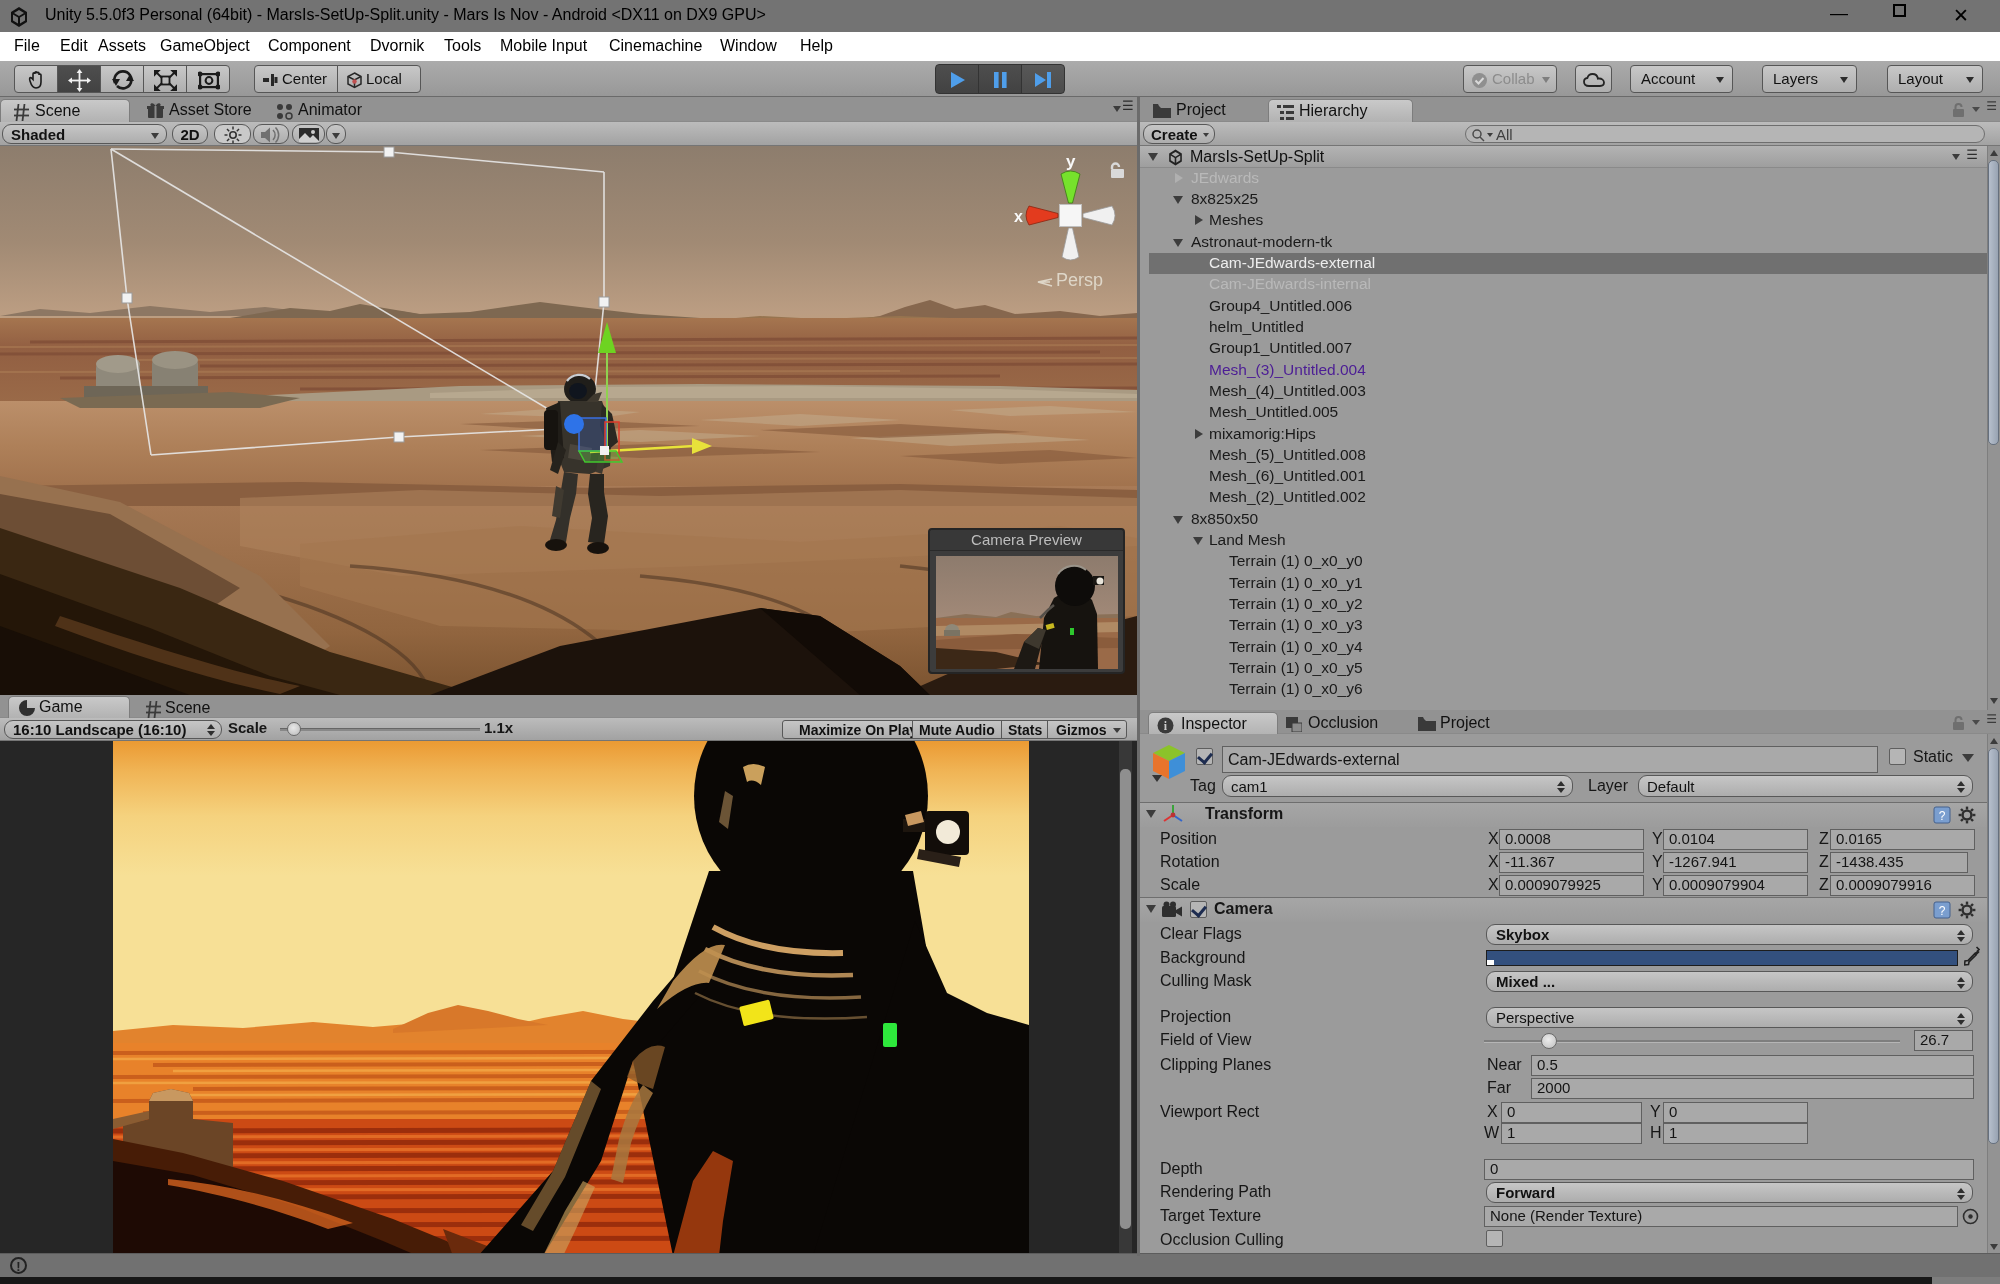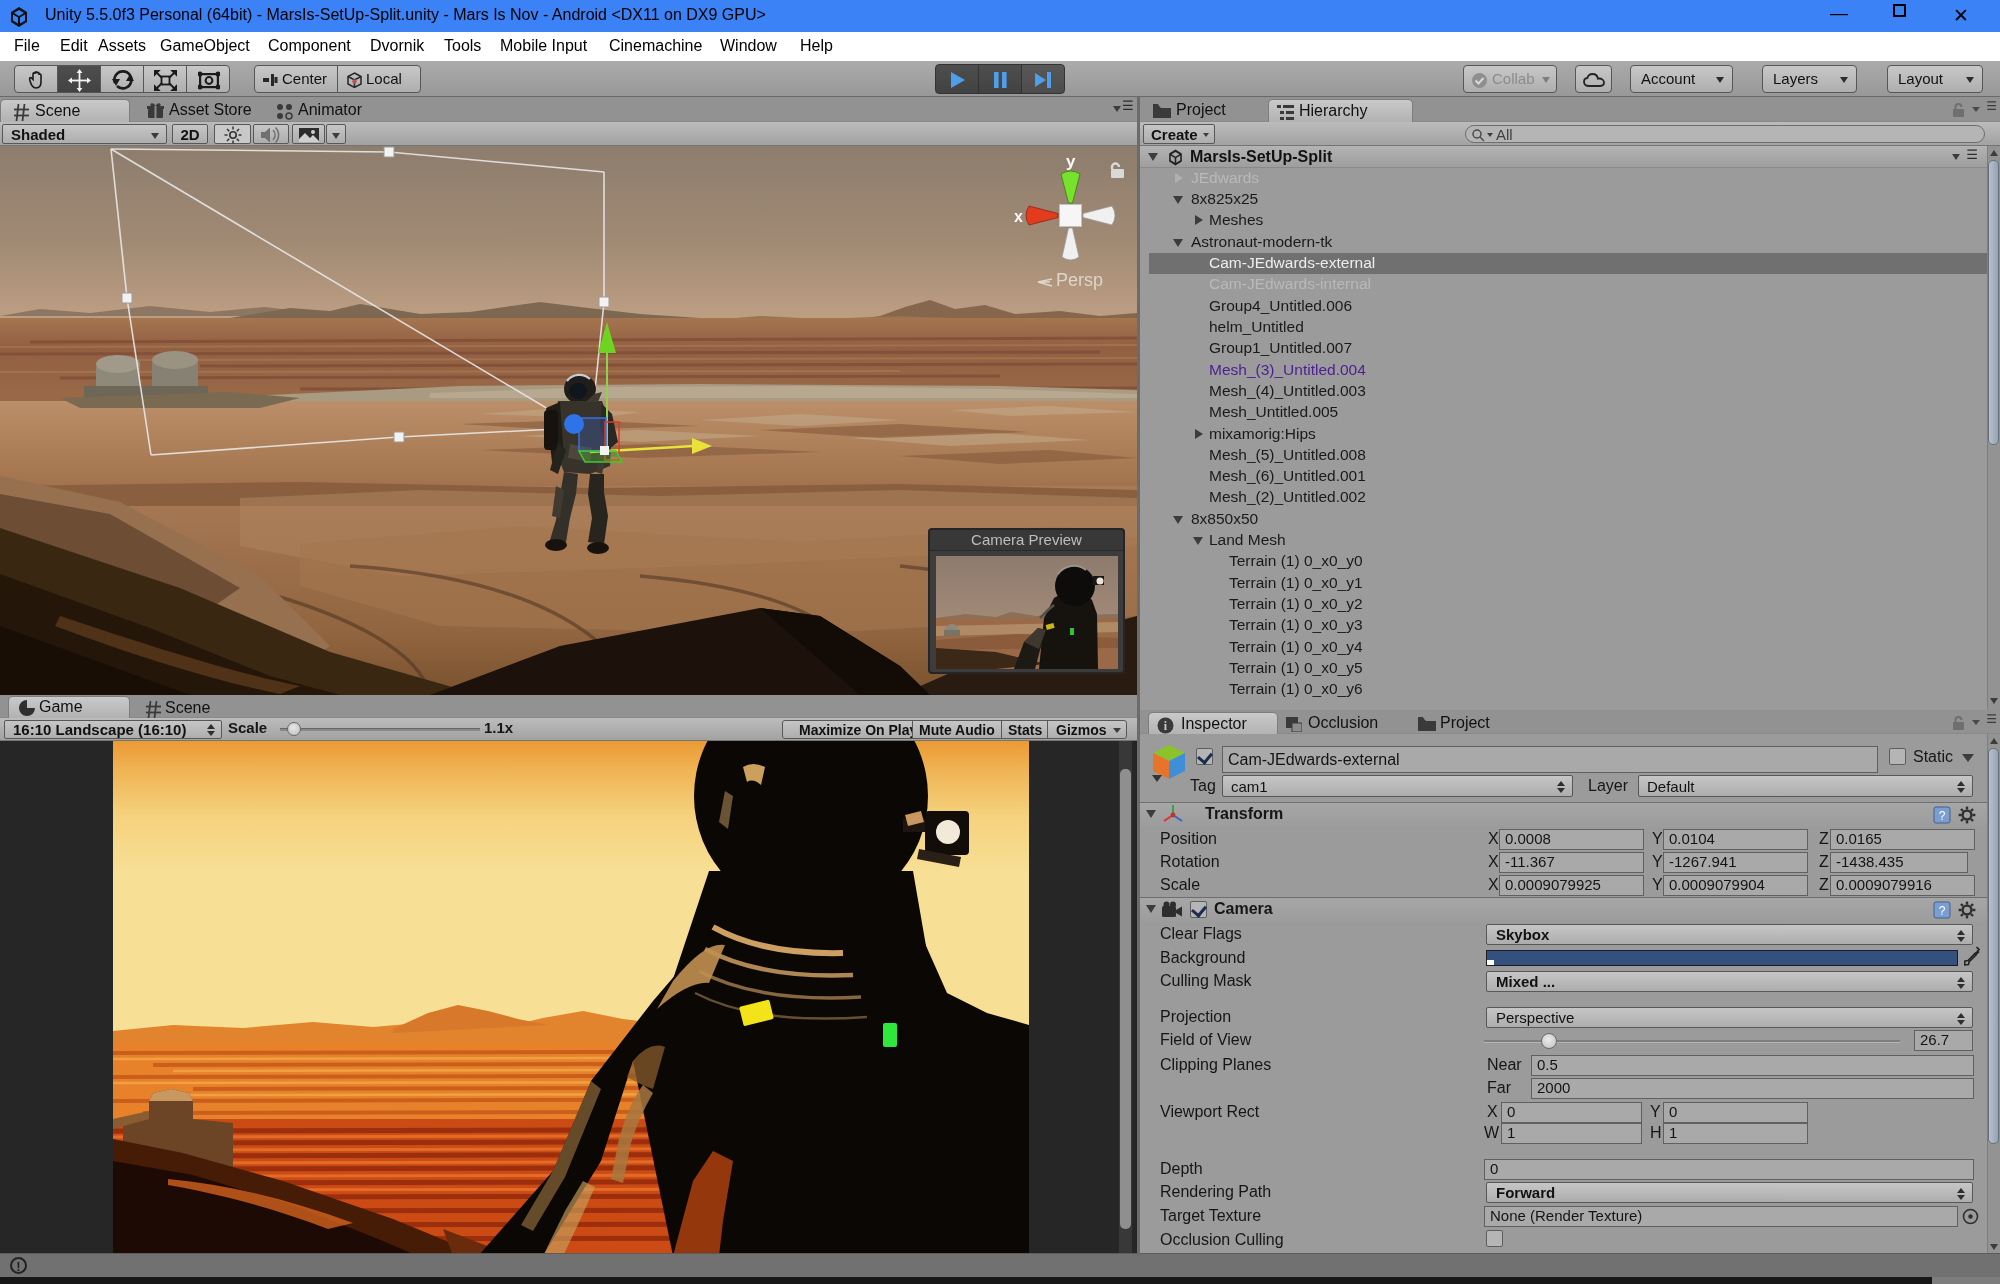--- a/index.html
+++ b/index.html
@@ -1,28 +1,28 @@
 <!DOCTYPE html>
 <html><head><meta charset="utf-8">
 <style>
 * { margin:0; padding:0; box-sizing:border-box; }
 html,body { width:2000px; height:1284px; overflow:hidden; }
 body { font-family:"Liberation Sans", sans-serif; position:relative; background:#9b9b9b; }
 .abs { position:absolute; }
-.titlebar { left:0; top:0; width:2000px; height:32px; background:#3b82f6; color:#000; font-size:16px; }
+.titlebar { left:0; top:0; width:2000px; height:32px; background:#737373; color:#000; font-size:16px; }
 .menubar { left:0; top:32px; width:2000px; height:29px; background:#ffffff; color:#000; font-size:16px; }
 .menubar span { position:absolute; top:5px; }
 .toolbar { left:0; top:61px; width:2000px; height:36px; background:linear-gradient(#ababab,#989898); border-bottom:1px solid #6a6a6a; }
 .btn { position:absolute; background:linear-gradient(#c8c8c8,#aeaeae); border:1px solid #565656; border-radius:4px; color:#111; font-size:15px; }
 .btn.dark { background:linear-gradient(#4e4e4e,#424242); }
 .tabrow { background:#929292; border-bottom:1px solid #8a8a8a; }
 .tab { position:absolute; top:2px; height:23px; font-size:16px; color:#111; }
 .tab.on { background:linear-gradient(#c9c9c9,#b2b2b2); border:1px solid #7d7d7d; border-bottom:none; border-radius:5px 5px 0 0; }
 .ptool { background:linear-gradient(#bcbcbc,#a2a2a2); border-bottom:1px solid #757575; }
-.ddown { position:absolute; background:linear-gradient(#c6c6c6,#adadad); border:1px solid #585858; border-radius:2px; color:#111; font-size:15px; }
+.ddown { position:absolute; background:linear-gradient(#c6c6c6,#adadad); border:1px solid #585858; border-radius:9px; color:#111; font-size:15px; }
 .fld { position:absolute; background:#a9a9a9; border:1px solid #606060; color:#141414; font-size:15px; padding-left:5px; overflow:hidden; white-space:nowrap; }
 .lbl { position:absolute; color:#161616; font-size:16px; white-space:nowrap; }
 .row-sel { background:#707070; }
 .hr { position:absolute; left:9px; width:1022px; height:21.3px; font-size:15.5px; }
 .tri-d { display:inline-block; width:0; height:0; border-top:8px solid #3c3c3c; border-left:5px solid transparent; border-right:5px solid transparent; }
 .ud { position:absolute; width:8px; height:12px; }
 .ud:before { content:""; position:absolute; left:0; top:0; border-left:4px solid transparent; border-right:4px solid transparent; border-bottom:5px solid #2e2e2e; }
 .ud:after { content:""; position:absolute; left:0; bottom:0; border-left:4px solid transparent; border-right:4px solid transparent; border-top:5px solid #2e2e2e; }
 .cb { position:absolute; width:17px; height:17px; background:#b5b5b5; border:1px solid #5e5e5e; border-radius:2px; }
 .chk:after { content:""; position:absolute; left:3px; top:1px; width:7px; height:10px; border:solid #1d2c50; border-width:0 3px 3px 0; transform:rotate(40deg); }
@@ -652,21 +652,21 @@
     <span style="position:absolute;left:30px;top:0px;font-size:15px;color:#3f3f3f">All</span>
   </div>
 </div>
 <div class="abs" style="left:1140px;top:146px;width:860px;height:564px;background:#9b9b9b;overflow:hidden" id="hierarchy">
 
   <div style="position:absolute;left:0;top:0;width:860px;height:22px;background:linear-gradient(#b3b3b3,#9e9e9e);border-bottom:1px solid #8a8a8a">
     <span class="tri-d" style="position:absolute;left:8px;top:7px"></span>
     <svg style="position:absolute;left:26px;top:2px" width="19" height="19" viewBox="0 0 24 24">
         <path fill="#222" d="M12 2 L20 7 L20 17 L12 22 L4 17 L4 7 Z M12 5 L7 8 L12 11 L17 8 Z M6 9.5 L6 15.5 L11 18.5 L11 12.5 Z M18 9.5 L13 12.5 L13 18.5 L18 15.5 Z"></path>
       </svg>
-    <span style="position:absolute;left:50px;top:2px;font-size:16px;font-weight:bold;color:#111">MarsIs-SetUp-Split</span>
+    <span style="position:absolute;left:50px;top:2px;font-size:16px;font-weight:normal;color:#111">MarsIs-SetUp-Split</span>
     <span class="tri-d" style="position:absolute;right:40px;top:8px;border-left-width:4px;border-right-width:4px;border-top-width:6px"></span>
     <span style="position:absolute;right:22px;top:1px;font-size:13px;color:#2c2c2c">☰</span>
   </div>
   <div id="hrows">
   <div class="hr" style="top:21.5px">
         <span style="position:absolute;left:26px;top:5px;width:0;height:0;border-left:8px solid #b0b0b0;border-top:5px solid transparent;border-bottom:5px solid transparent"></span>
         <span style="position:absolute;left:42px;top:1px;color:#b9b9b9">JEdwards</span>
       </div>
   <div class="hr" style="top:42.8px">
         <span style="position:absolute;left:24px;top:7px;width:0;height:0;border-top:8px solid #3c3c3c;border-left:5px solid transparent;border-right:5px solid transparent"></span>

